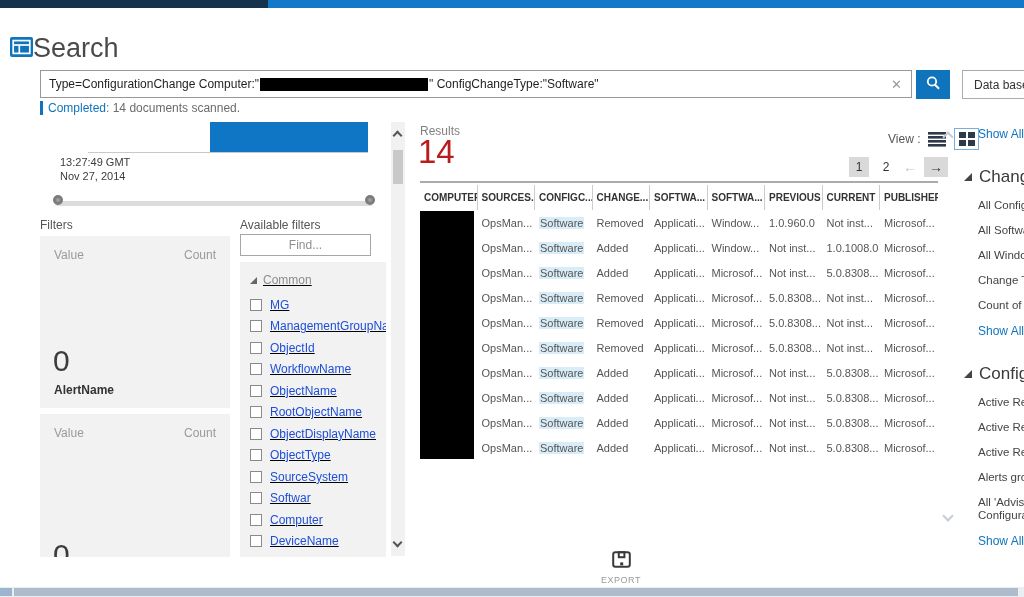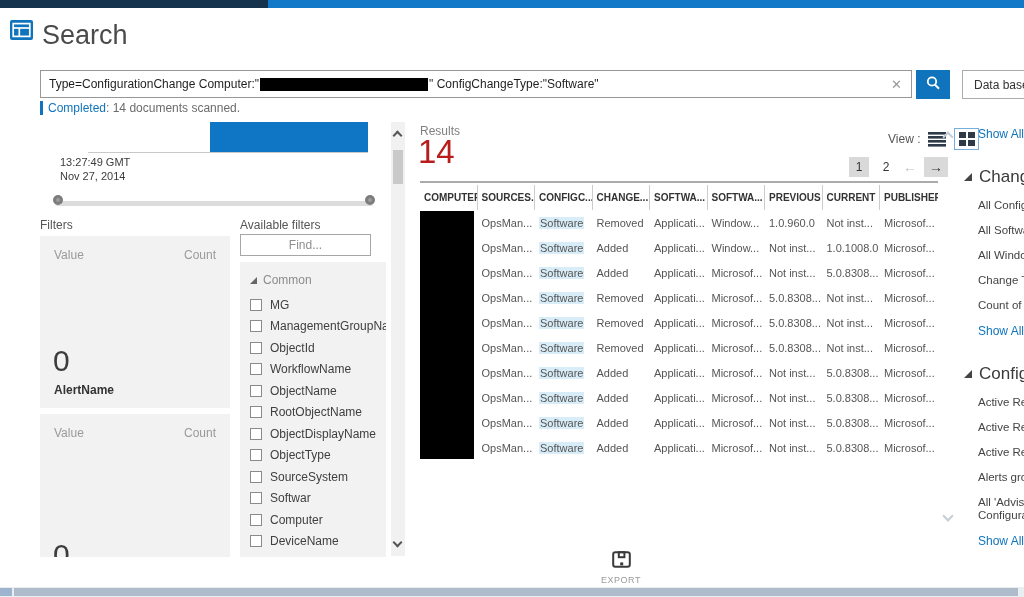--- a/index.html
+++ b/index.html
@@ -5,21 +5,21 @@
   * { margin:0; padding:0; box-sizing:border-box; }
   html,body { background:#fff; }
   body { font-family:"Liberation Sans", sans-serif; }
   #app { position:relative; width:1024px; height:597px; overflow:hidden; background:#fff; }
 
   
   .topbar { position:absolute; top:0; left:0; width:1024px; height:8px; background:#1278C8; }
   .topbar-dark { position:absolute; top:0; left:0; width:268px; height:8px; background:#16334E; }
 
   
-  .page-header { position:absolute; top:20px; left:10px; display:flex; gap:9px; }
+  .page-header { position:absolute; top:33px; left:10px; display:flex; align-items:center; }
   .page-title { font-size:27px; font-weight:400; color:#4a4a4a; }
 
   
   .search-box { position:absolute; left:40px; top:70px; width:872px; height:28px; border:1px solid #979797;
                 background:#fff; display:flex; align-items:center; padding:0 30px 0 8px; font-size:12px;
                 color:#1f1f1f; white-space:nowrap; overflow:hidden; cursor:text; }
   .redact-inline { display:inline-block; width:168px; height:13px; background:#000; margin:0 1px; vertical-align:middle; }
   .search-clear { position:absolute; right:9px; top:6px; font-size:13px; color:#9a9a9a; cursor:pointer; }
   .search-btn { position:absolute; left:916px; top:70px; width:34px; height:29px; background:#1074BC; border:none;
                 display:flex; align-items:center; justify-content:center; cursor:pointer; }
@@ -43,24 +43,24 @@
   .panel-label { position:absolute; font-size:12px; color:#555; }
   .filter-card { position:absolute; left:40px; width:190px; background:#f2f2f2; overflow:hidden; }
   .fc-headers { display:flex; justify-content:space-between; padding:12px 14px 0 14px; font-size:12px; color:#9a9a9a; }
   .fc-zero { position:absolute; left:13px; font-size:30px; font-weight:400; color:#3c3c3c; }
   .fc-name { position:absolute; left:14px; bottom:11px; font-size:12px; font-weight:bold; color:#333; }
 
   .find-input { position:absolute; left:240px; top:234px; width:131px; height:22px; border:1px solid #a6a6a6;
                 font-size:12px; padding:0 6px; color:#333; font-family:inherit;text-align:center; }
   .find-input::placeholder { color:#8f8f8f; }
   .cb-panel { position:absolute; left:240px; top:262px; width:146px; height:295px; background:#f2f2f2;
-              overflow:hidden; padding:10px 0 0 10px; }
+              overflow:hidden; padding:10px 0 0 10px;text-decoration:underline; }
   .cb-group { display:flex; align-items:center; gap:6px; font-size:12px; color:#8c8c8c; height:16px; margin-bottom:6px; }
   .tri { width:0; height:0; border-bottom:7px solid #666; border-left:7px solid transparent; }
-  .cb-item { display:flex; align-items:center; gap:8px; height:21.5px; font-size:12px; color:#404040; cursor:pointer; }
+  .cb-item { display:flex; align-items:center; gap:8px; height:21.5px; font-size:12px; color:#1d4ed8; cursor:pointer; }
   .cb { width:12px; height:12px; border:1px solid #8a8a8a; background:#fff; flex:none; }
 
   
   .vscroll { position:absolute; left:391px; top:122px; width:14px; height:434px; background:#f1f1f1; }
   .chev { width:7px; height:7px; border-left:2px solid #555; border-top:2px solid #555; position:absolute; left:3px; }
   .chev.up { transform:rotate(45deg); top:10px; }
   .chev.down { transform:rotate(225deg); bottom:10px; }
   .vthumb { position:absolute; left:2px; top:28px; width:10px; height:34px; background:#c9c9c9; }
 
   

